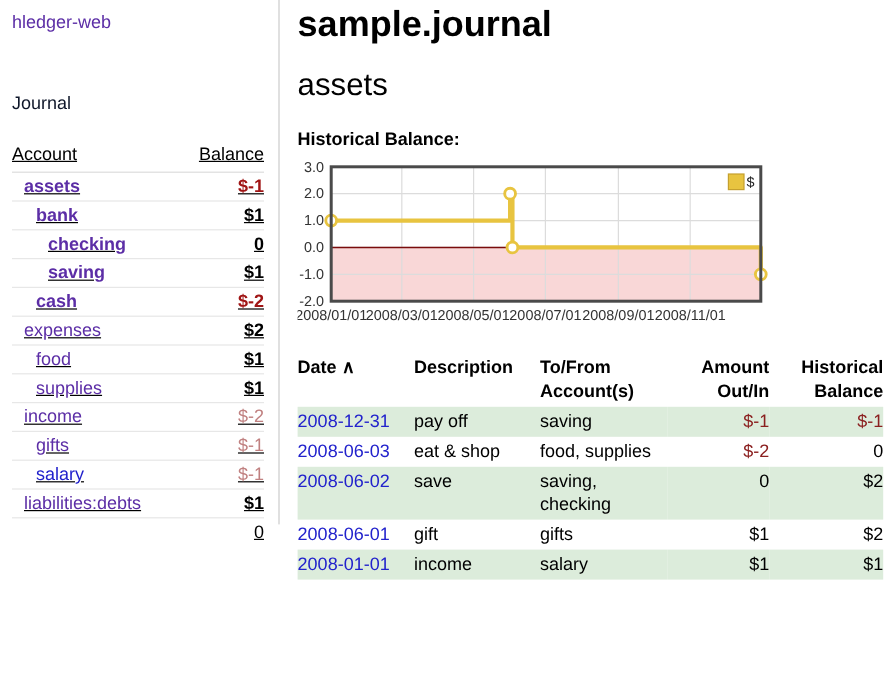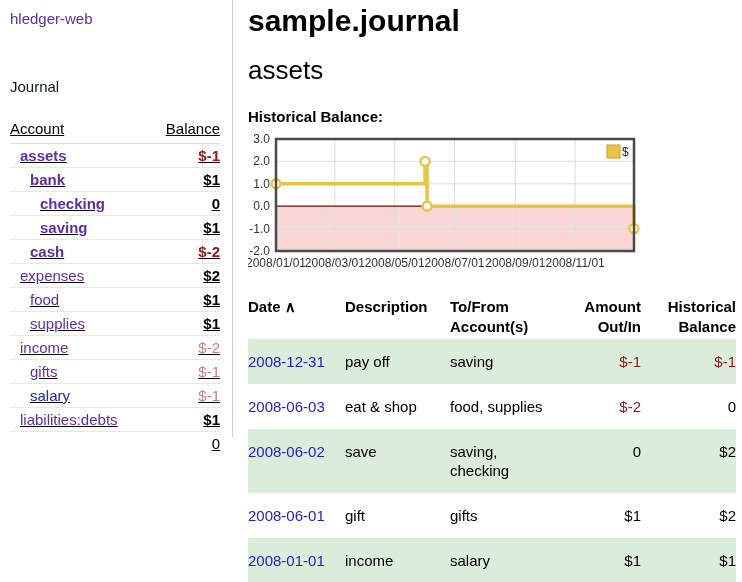--- a/index.html
+++ b/index.html
@@ -42,21 +42,21 @@
   h2.acct-heading { font-size:26px; font-weight:400; margin-top:17px; }
   h3.chart-heading { font-size:15px; font-weight:700; margin-top:22px; }
   .chart-svg { display:block; margin-top:6px; }
   .chart-svg text { font-family:"Liberation Sans", sans-serif; }
 
   
   .reg-tbl { border-collapse:collapse; table-layout:fixed; width:488px; font-size:15px; margin-top:22px; }
   .reg-tbl th { font-weight:700; text-align:left; vertical-align:top; white-space:pre-line;
                 padding:2px 0; line-height:20px; }
   .reg-tbl th.r, .reg-tbl td.r { text-align:right; }
-  .reg-tbl td { padding:13px 0; vertical-align:top; line-height:19px; }
+  .reg-tbl td { padding:3px 0; vertical-align:top; line-height:19px; }
   .reg-tbl tr.odd { background:#dcecdb; }
   .reg-tbl a { color:#2222cc; text-decoration:none; }
   .reg-neg { color:#8b2020; }
   .pre { white-space:pre-line; }
 </style>
 </head>
 <body>
 
 <div id="stage">
 

